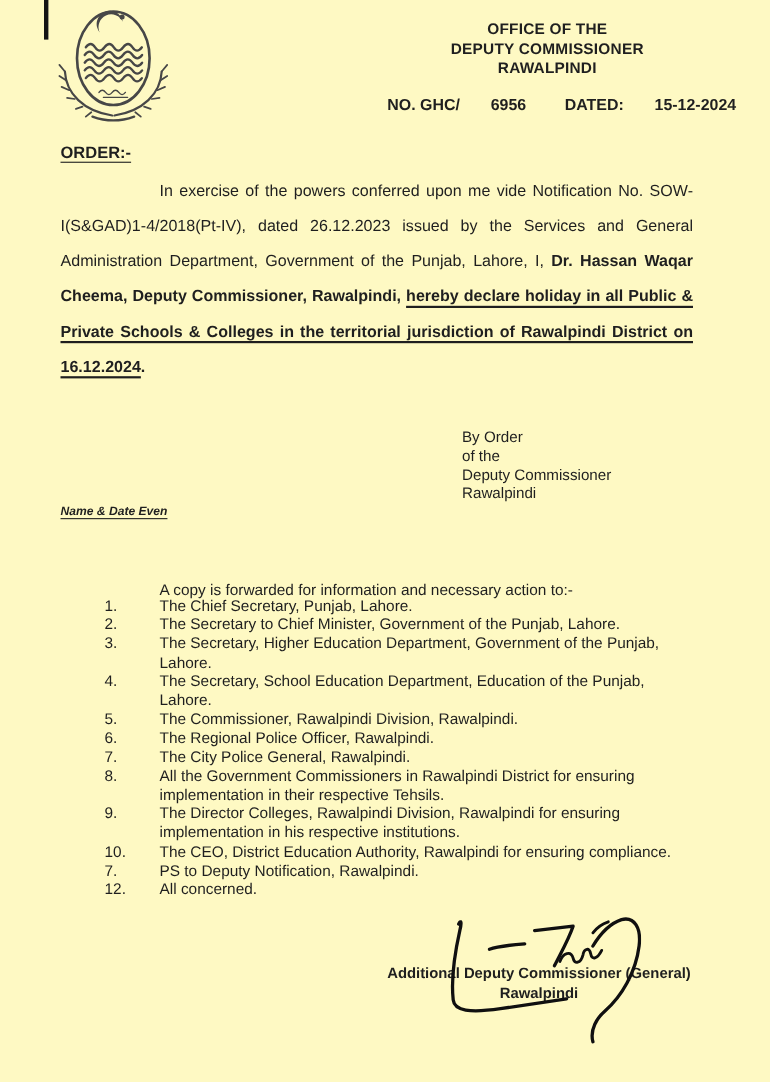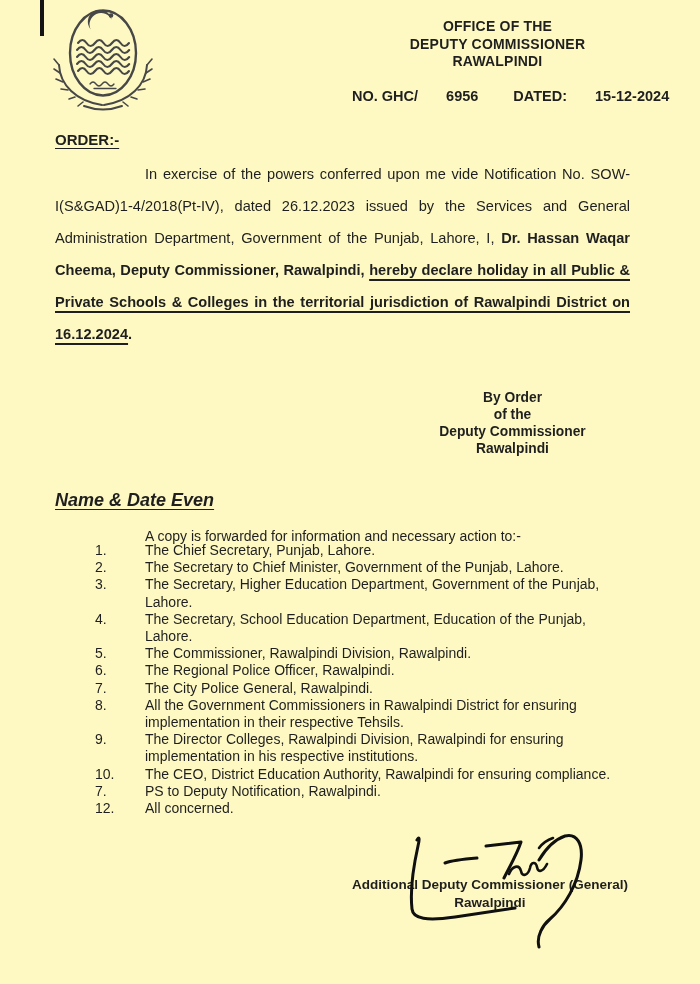--- a/index.html
+++ b/index.html
@@ -54,27 +54,27 @@
   }
   .body-para .b{font-weight:bold;}
   .body-para .bu{
     font-weight:bold;
     text-decoration:underline;text-underline-offset:3.5px;text-decoration-thickness:1.5px;
   }
 
   
   .by-order{
     position:absolute;left:420px;top:389px;width:185px;
-    text-align:center;font-weight:bold;font-size:13.8px;line-height:17px;
+    font-weight:normal;font-size:13.8px;line-height:17px;
   }
 
   
   .dist-heading{
-    position:absolute;left:55px;top:490px;
-    font-weight:bold;font-style:italic;font-size:18px;
+    position:absolute;left:55px;top:459px;
+    font-weight:bold;font-style:italic;font-size:11px;
     text-decoration:underline;text-underline-offset:3px;
   }
 
   
   .dist-intro{
     position:absolute;left:145px;top:528px;font-size:14px;
   }
 
   
   .dist-list{

